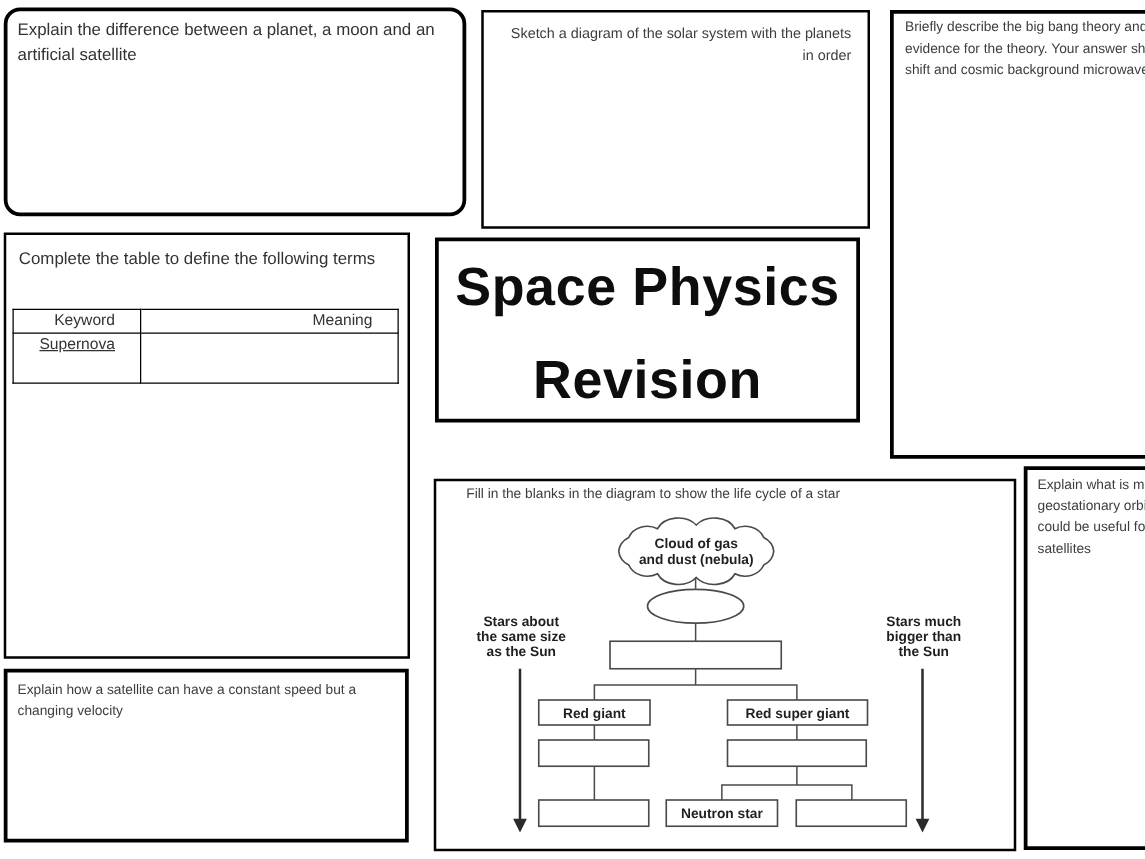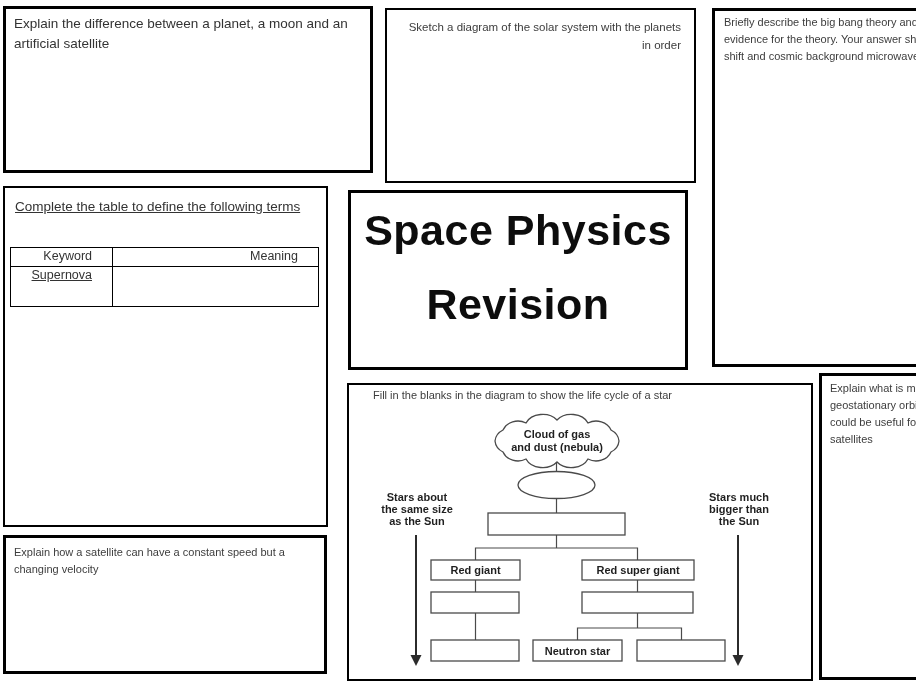--- a/index.html
+++ b/index.html
@@ -19,20 +19,21 @@
   }
   .nowrap { white-space:nowrap; overflow:visible; }
 
   
   #box-planet-moon {
     left:3px; top:6px; width:370px; height:167px;
     border-width:3px;
     font-size:13.5px; line-height:20px;
     padding:5px 8px;
     color:#333;
+    border-radius:13px;
   }
   
   #box-solar-system {
     left:385px; top:8px; width:311px; height:175px;
     border-width:2px;
     font-size:11.5px; line-height:17.5px;
     padding:9px 13px;
     color:#3d3d3d;
     text-align:right;
   }
@@ -46,41 +47,40 @@
   }
   
   #box-definitions {
     left:3px; top:186px; width:325px; height:341px;
     border-width:2px;
     color:#333;
   }
   #box-definitions .heading {
     font-size:13.5px; line-height:22px;
     padding:8px 10px 0 10px;
-    text-decoration:underline;
   }
   #def-table {
     position:absolute; left:5px; top:59px;
     border-collapse:collapse;
     font-size:12.5px;
     color:#333;
   }
   #def-table td, #def-table th {
     border:1.5px solid #000;
     vertical-align:top;
     text-align:right;
     padding:1px 20px;
     font-weight:normal;
   }
   #def-table .col-keyword { width:102px; }
   #def-table .col-meaning { width:206px; }
 
   
   #box-title {
-    left:348px; top:190px; width:340px; height:180px;
+    left:348px; top:190px; width:340px; height:148px;
     border-width:3px;
     text-align:center;
   }
   .title-line {
     font-size:43px;
     font-weight:bold;
     line-height:74px;
     color:#0d0d0d;
     letter-spacing:0.5px;
   }

